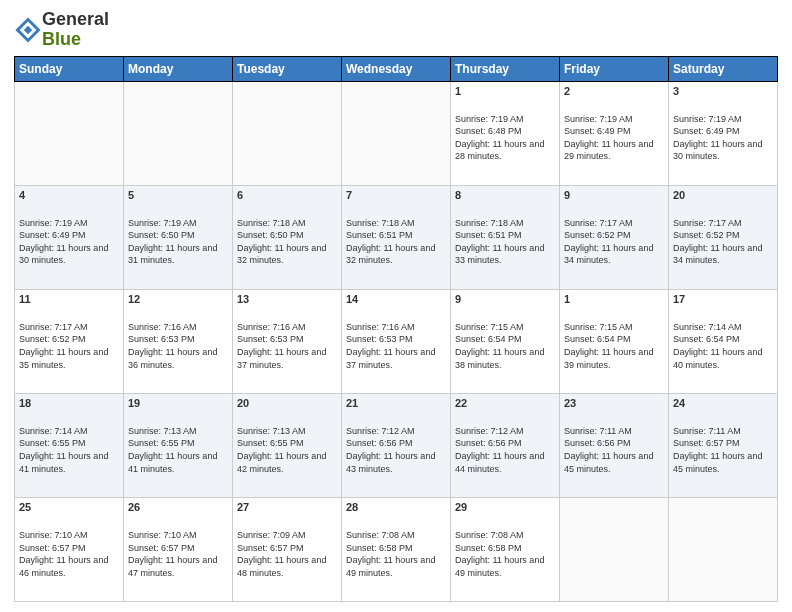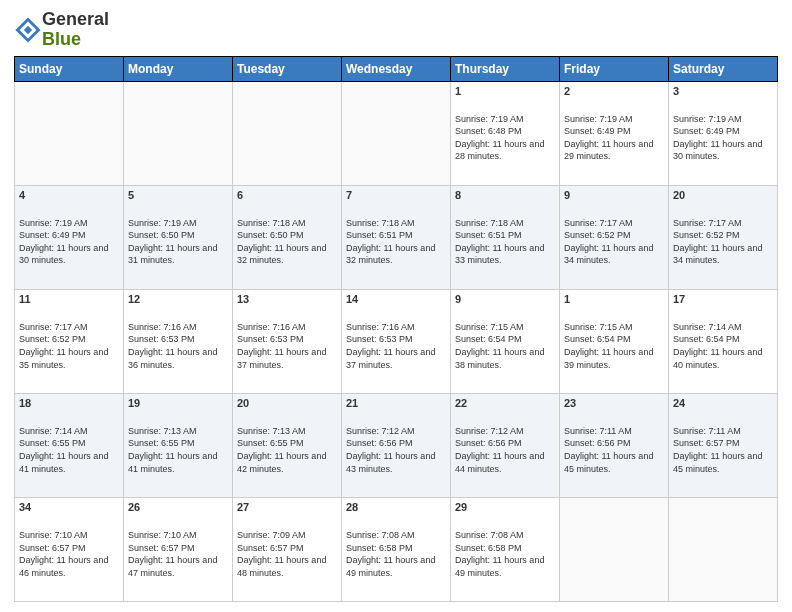--- a/index.html
+++ b/index.html
@@ -282,21 +282,21 @@
           </td>
           <td>
             <span class="day-number">24</span>
             <div class="day-info">Sunrise: 7:11 AM
 Sunset: 6:57 PM
 Daylight: 11 hours and 45 minutes.</div>
           </td>
         </tr>
         <tr>
           <td>
-            <span class="day-number">34</span>
+            <span class="day-number">25</span>
             <div class="day-info">Sunrise: 7:10 AM
 Sunset: 6:57 PM
 Daylight: 11 hours and 46 minutes.</div>
           </td>
           <td>
             <span class="day-number">26</span>
             <div class="day-info">Sunrise: 7:10 AM
 Sunset: 6:57 PM
 Daylight: 11 hours and 47 minutes.</div>
           </td>

